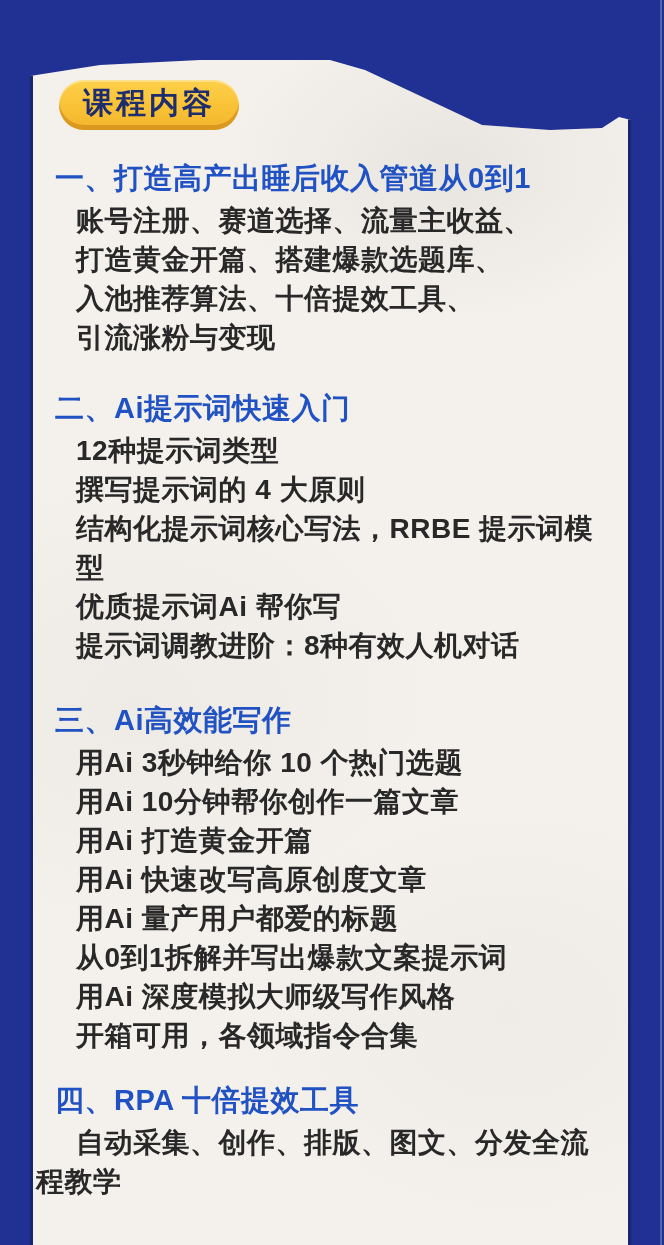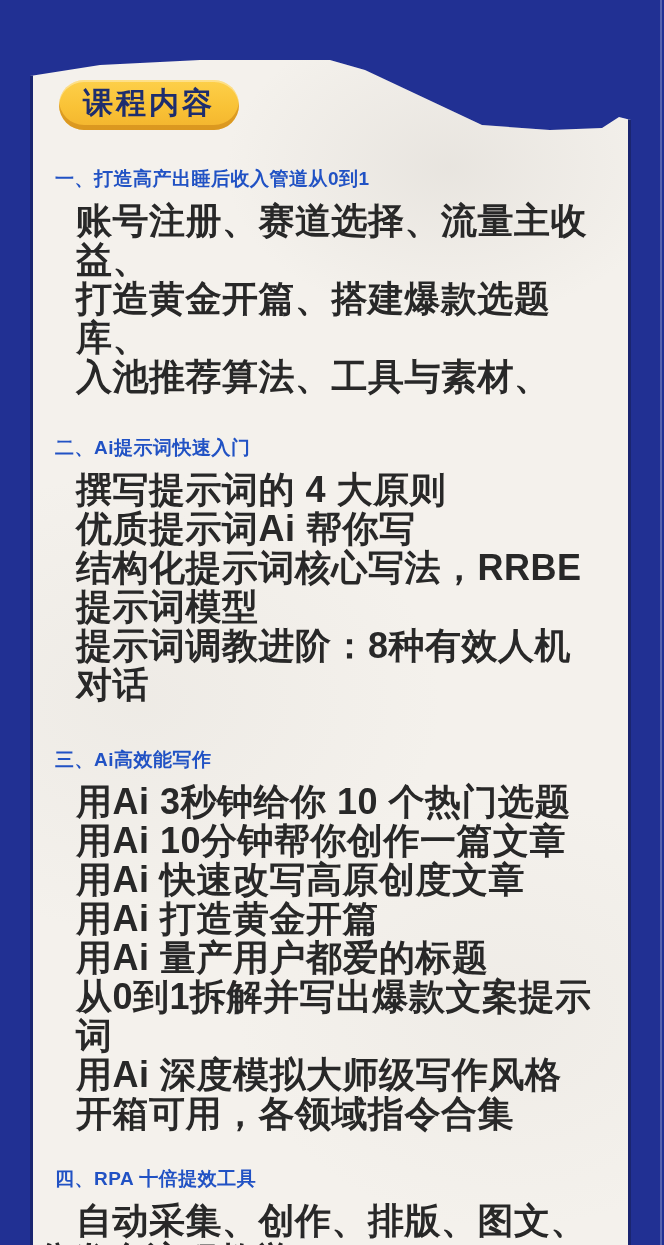--- a/index.html
+++ b/index.html
@@ -58,29 +58,29 @@
   .content {
     display: flow-root;
     padding: 0 26px 0 22px;
   }
   .section { margin-top: 36px; }
   .section:nth-child(1) { margin-top: 33px; }
   .section:nth-child(3) { margin-top: 40px; }
   .section:nth-child(4) { margin-top: 30px; }
   .heading {
     margin: 0;
-    font-size: 19px;
+    font-size: 29px;
     line-height: 31px;
     font-weight: 700;
     color: #2152c4;
     letter-spacing: 0.5px;
   }
   .items { margin: 7px 0 0 21px; }
   .item {
-    font-size: 36px;
+    font-size: 28px;
     line-height: 39px;
     color: #282828;
     font-weight: 600;
     letter-spacing: 0.5px;
   }
   .item.hanging {
     margin-left: -40px;
     text-indent: 40px;
   }
 </style>
@@ -91,39 +91,41 @@
   <div class="paper">
     <div class="badge">
       <span>课程内容</span>
     </div>
     <div class="content" id="sections-root">
         <section class="section">
           <h2 class="heading">一、打造高产出睡后收入管道从0到1</h2>
           <div class="items">
             <div class="item">账号注册、赛道选择、流量主收益、</div>
             <div class="item">打造黄金开篇、搭建爆款选题库、</div>
-            <div class="item">入池推荐算法、工具与素材、</div>
+            <div class="item">入池推荐算法、十倍提效工具、</div>
+            <div class="item">引流涨粉与变现</div>
           </div>
         </section>
         <section class="section">
           <h2 class="heading">二、Ai提示词快速入门</h2>
           <div class="items">
+            <div class="item">12种提示词类型</div>
             <div class="item">撰写提示词的 4 大原则</div>
+            <div class="item">结构化提示词核心写法，RRBE 提示词模型</div>
             <div class="item">优质提示词Ai 帮你写</div>
-            <div class="item">结构化提示词核心写法，RRBE 提示词模型</div>
             <div class="item">提示词调教进阶：8种有效人机对话</div>
           </div>
         </section>
         <section class="section">
           <h2 class="heading">三、Ai高效能写作</h2>
           <div class="items">
             <div class="item">用Ai 3秒钟给你 10 个热门选题</div>
             <div class="item">用Ai 10分钟帮你创作一篇文章</div>
+            <div class="item">用Ai 打造黄金开篇</div>
             <div class="item">用Ai 快速改写高原创度文章</div>
-            <div class="item">用Ai 打造黄金开篇</div>
             <div class="item">用Ai 量产用户都爱的标题</div>
             <div class="item">从0到1拆解并写出爆款文案提示词</div>
             <div class="item">用Ai 深度模拟大师级写作风格</div>
             <div class="item">开箱可用，各领域指令合集</div>
           </div>
         </section>
         <section class="section">
           <h2 class="heading">四、RPA 十倍提效工具</h2>
           <div class="items">
             <div class="item hanging">自动采集、创作、排版、图文、分发全流程教学</div>

